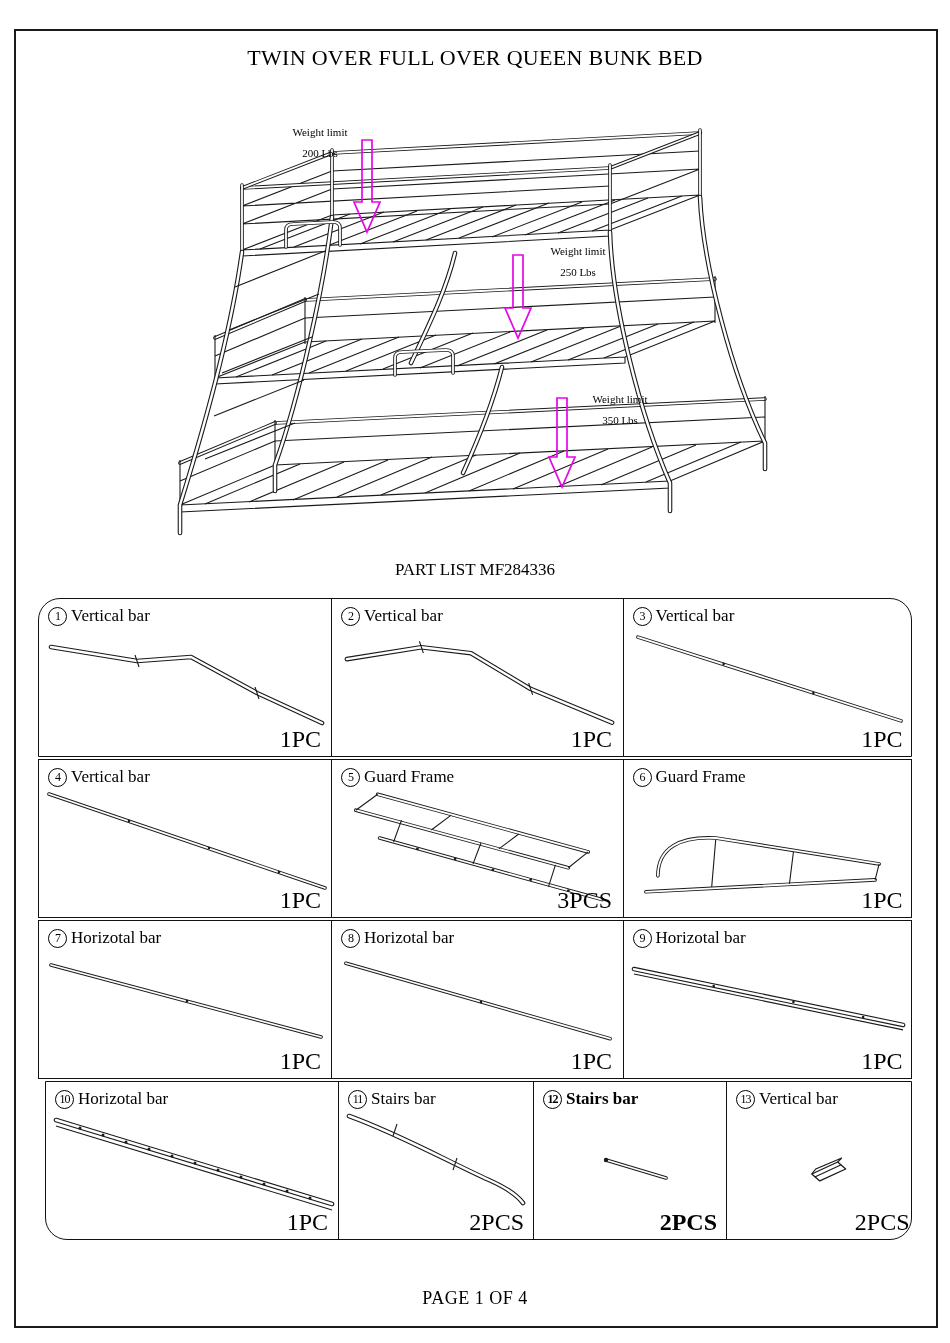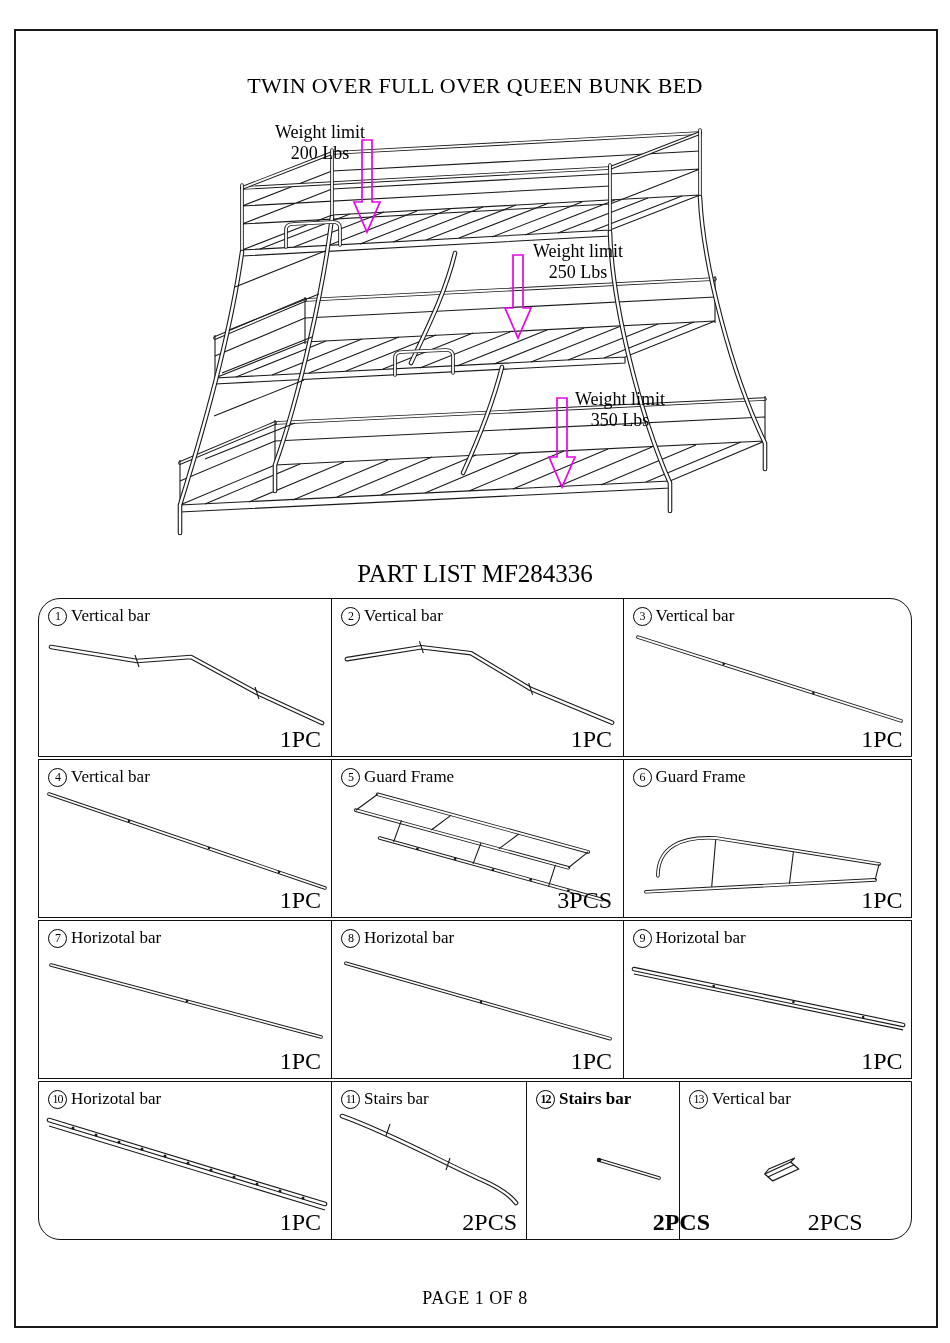--- a/index.html
+++ b/index.html
@@ -1,28 +1,28 @@
 <!DOCTYPE html>
 <html><head>
 <meta charset="utf-8">
 <style>
   html,body{margin:0;padding:0;background:#fff;}
   body{width:950px;height:1343px;position:relative;font-family:"Liberation Serif",serif;color:#000;}
   .frame{position:absolute;left:14px;top:29px;width:920px;height:1295px;border:2px solid #1a1a1a;background:#fff;}
-  .title{position:absolute;left:0;top:44px;width:100%;text-align:center;font-size:22px;line-height:28px;letter-spacing:.3px;margin-top:28px;}
+  .title{position:absolute;left:0;top:44px;width:100%;text-align:center;font-size:22px;line-height:28px;letter-spacing:.3px;}
   .bedsvg{position:absolute;left:110px;top:125px;width:700px;height:450px;}
-  .wl{position:absolute;text-align:center;font-size:18px;line-height:21px;background:transparent;}
+  .wl{position:absolute;text-align:center;font-size:11px;line-height:21px;background:transparent;}
   .wl1{left:250px;top:122px;width:140px;}
   .wl2{left:508px;top:241px;width:140px;}
   .wl3{left:550px;top:389px;width:140px;}
-  .plist-title{position:absolute;left:0;top:560px;width:100%;text-align:center;font-size:25px;}
+  .plist-title{position:absolute;left:0;top:560px;width:100%;text-align:center;font-size:17px;}
   .plist{position:absolute;left:38px;top:598px;width:874px;}
   .prow{position:relative;height:157px;border:1.5px solid #111;background:#fff;margin-top:2px;}
   .prow.first{margin-top:0;border-radius:22px 22px 0 0;}
-  .prow.last{border-radius:0 0 22px 22px;overflow:hidden;}
+  .prow.last{border-radius:0 0 22px 22px;overflow:hidden;margin-left:7px;}
   .prow.first{overflow:hidden;}
   .pcell{position:absolute;top:0;bottom:0;}
   .pcell.bl{border-left:1.5px solid #111;}
   .plabel{position:absolute;left:9px;top:7px;font-size:17px;white-space:nowrap;display:flex;align-items:center;gap:4px;}
   .circ{display:inline-flex;align-items:center;justify-content:center;width:17px;height:17px;border:1.1px solid #000;border-radius:50%;font-size:12px;letter-spacing:-1px;flex:0 0 auto;font-family:"Liberation Serif",serif;}
   .qty{position:absolute;right:10px;bottom:3px;font-size:24px;}
   .pdraw{position:absolute;left:0;top:0;width:100%;height:100%;}
   .footer{position:absolute;left:0;top:1288px;width:100%;text-align:center;font-size:18px;letter-spacing:.5px;}
   
   .k{stroke:#1a1a1a;stroke-width:1.1;fill:none;}
@@ -300,28 +300,28 @@
         <path class="t3" d="M72,78 L132,96"></path>
           <path class="t3i" d="M72,78 L132,96"></path>
         <circle class="dot" cx="72" cy="78" r="2.2"></circle>
       </svg>
       <div class="plabel">
           <span class="circ">12</span>
           <span>Stairs bar</span>
         </div>
       <div class="qty">2PCS</div>
     </div>
-    <div class="pcell bl" style="left:640px;width:192.5px;text-align:center;">
+    <div class="pcell bl" style="left:680px;width:192.5px;text-align:center;">
       <svg class="pdraw" viewBox="0 0 193 157">
         <path d="M85,92 L111,80 L119,87 L93,99 Z" fill="#fff" stroke="#1a1a1a" stroke-width="1.3" stroke-linejoin="round"></path>
         <path class="k" d="M88,95 L114,83 M85,92 L89,87 L115,76 L111,80"></path>
       </svg>
       <div class="plabel">
           <span class="circ">13</span>
           <span>Vertical bar</span>
         </div>
       <div class="qty">2PCS</div>
     </div>
   </div>
 
 </div>
 
-<div class="footer">PAGE 1 OF 8</div>
+<div class="footer">PAGE 1 OF 4</div>
 
 </body></html>

